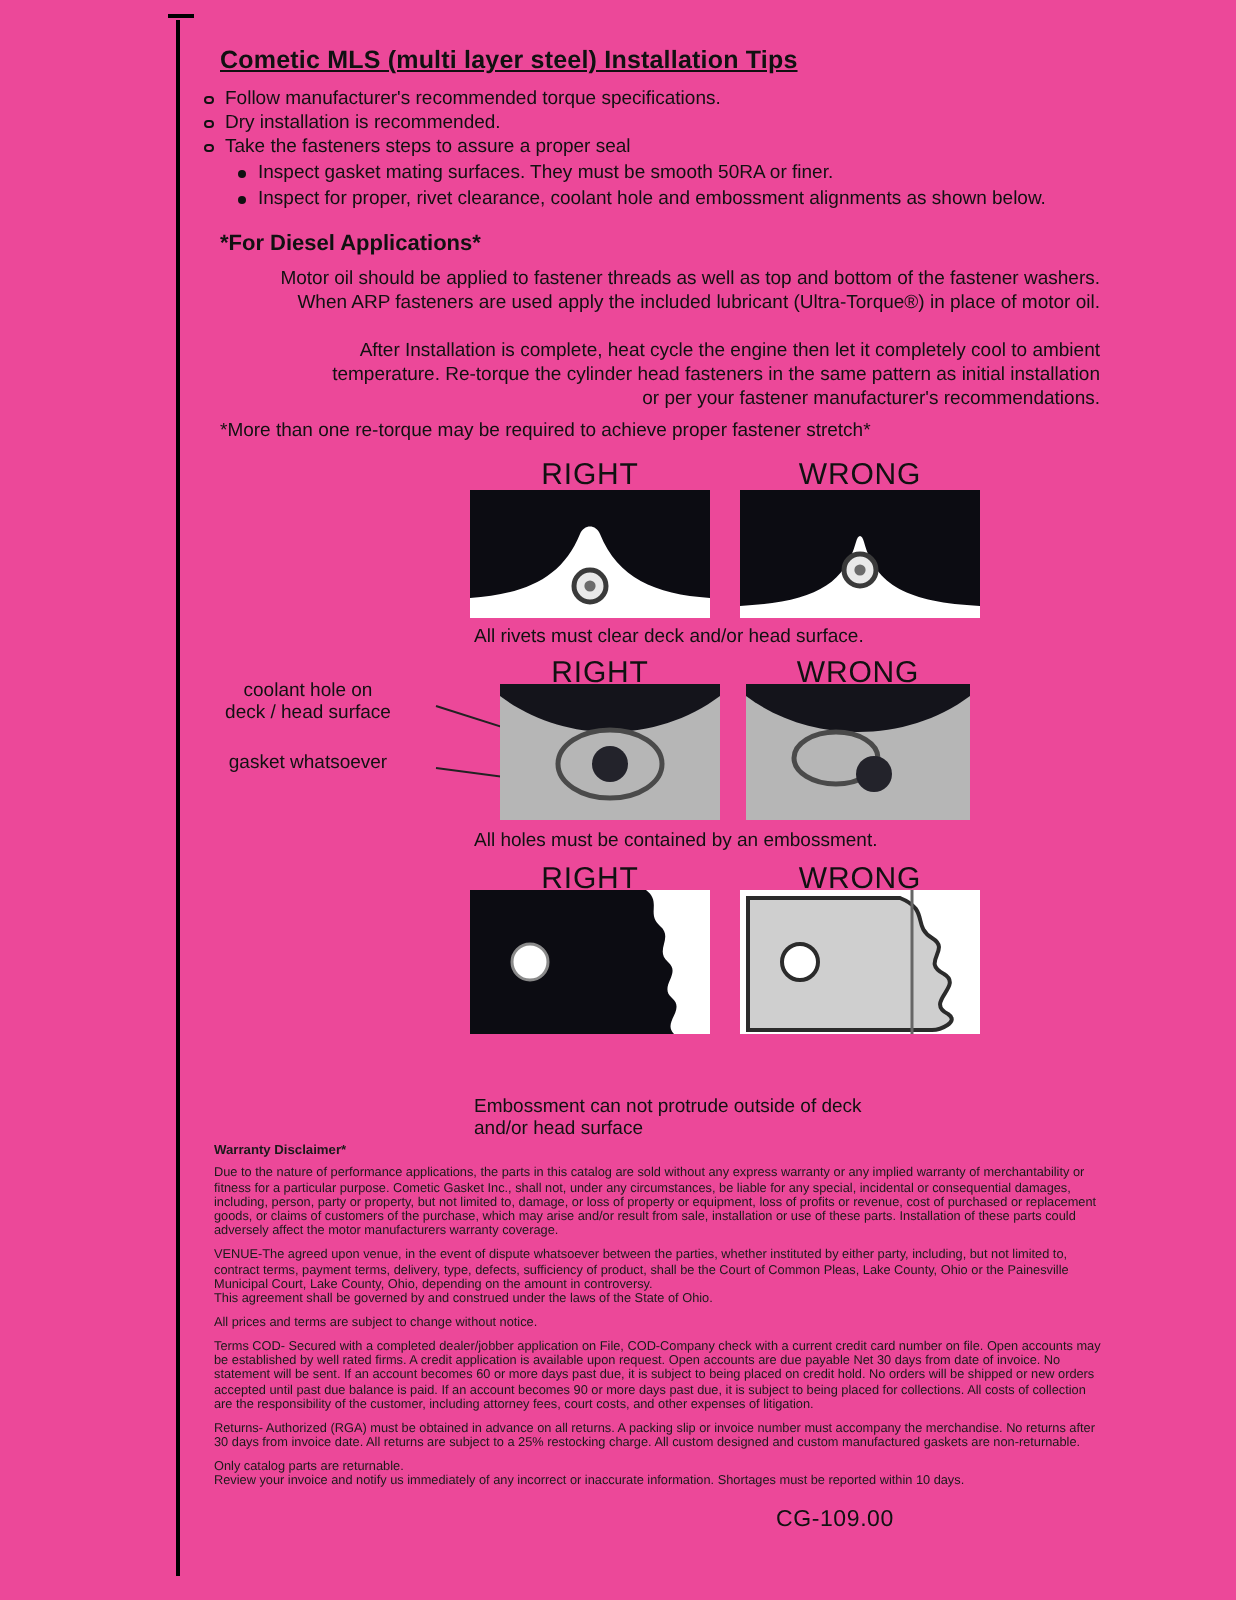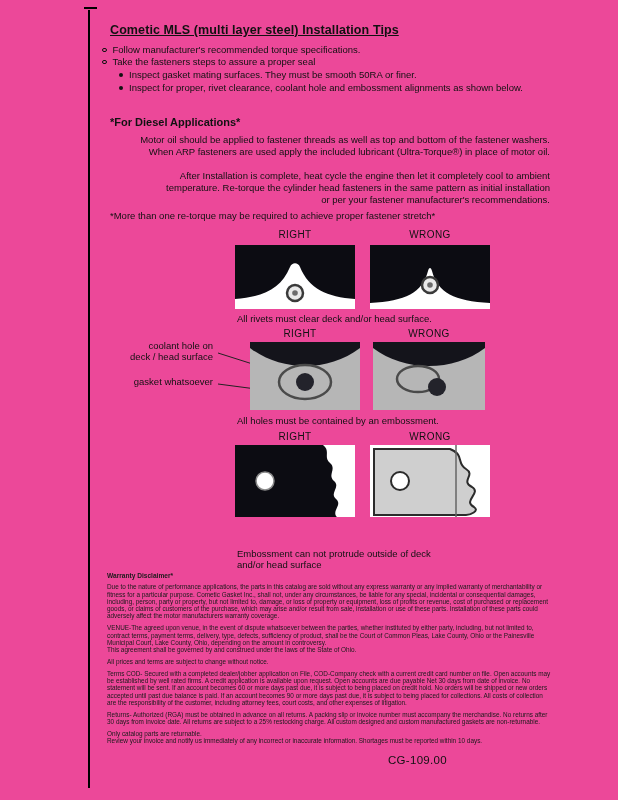--- a/index.html
+++ b/index.html
@@ -25,25 +25,25 @@
   .marker.hollow { width:4.5px; height:4.5px; border:1px solid #111; border-radius:50%; }
   .marker.solid  { width:4px;   height:4px;   background:#111;     border-radius:50%; }
 
   .diesel-heading { left:110px; top:116px; font-size:11px; font-weight:bold; }
   .para { left:110px; width:440px; font-size:9.5px; line-height:12px;text-align:right; }
   .p1 { top:134px; }
   .p2 { top:170px; }
   .note { left:110px; top:210px; font-size:9.5px; }
   .preline { white-space:pre-line; }
 
-  .rw-label { width:120px; text-align:center; font-size:10px; letter-spacing:.4px; }
+  .rw-label { width:120px; text-align:center; font-size:15px; letter-spacing:.4px; }
   .caption { font-size:9.5px; line-height:11px; }
 
   .dg { display:block; }
-  .callout { width:118px; text-align:right; font-size:9.5px; line-height:10.5px; }
+  .callout { width:118px; text-align:center; font-size:9.5px; line-height:10.5px; }
 
   .fineprint { left:107px; top:572px; width:444px; font-size:6.4px; line-height:7.3px; color:#1a1a1a; }
   .fineprint .fp-head { font-weight:bold; margin-bottom:4px; font-size:6.6px; }
   .fineprint p { margin-bottom:4.5px; white-space:pre-line; }
 
   .footer-code { left:388px; top:754px; font-size:11.5px; letter-spacing:.3px; }
 </style>
 </head>
 <body>
 
@@ -51,20 +51,24 @@
 
   <div class="abs crop-mark"></div>
   <div class="abs edge-line"></div>
 
   <div class="abs title">Cometic MLS (multi layer steel) Installation Tips</div>
 
   <div class="abs bullets">
     <div class="li">
       <span class="marker hollow"></span>
       <span>Follow manufacturer's recommended torque specifications.</span>
+    </div>
+    <div class="li">
+      <span class="marker hollow"></span>
+      <span>Dry installation is recommended.</span>
     </div>
     <div class="li">
       <span class="marker hollow"></span>
       <span>Take the fasteners steps to assure a proper seal</span>
     </div>
     <div class="li sub">
       <span class="marker solid"></span>
       <span>Inspect gasket mating surfaces.  They must be smooth 50RA or finer.</span>
     </div>
     <div class="li sub">

